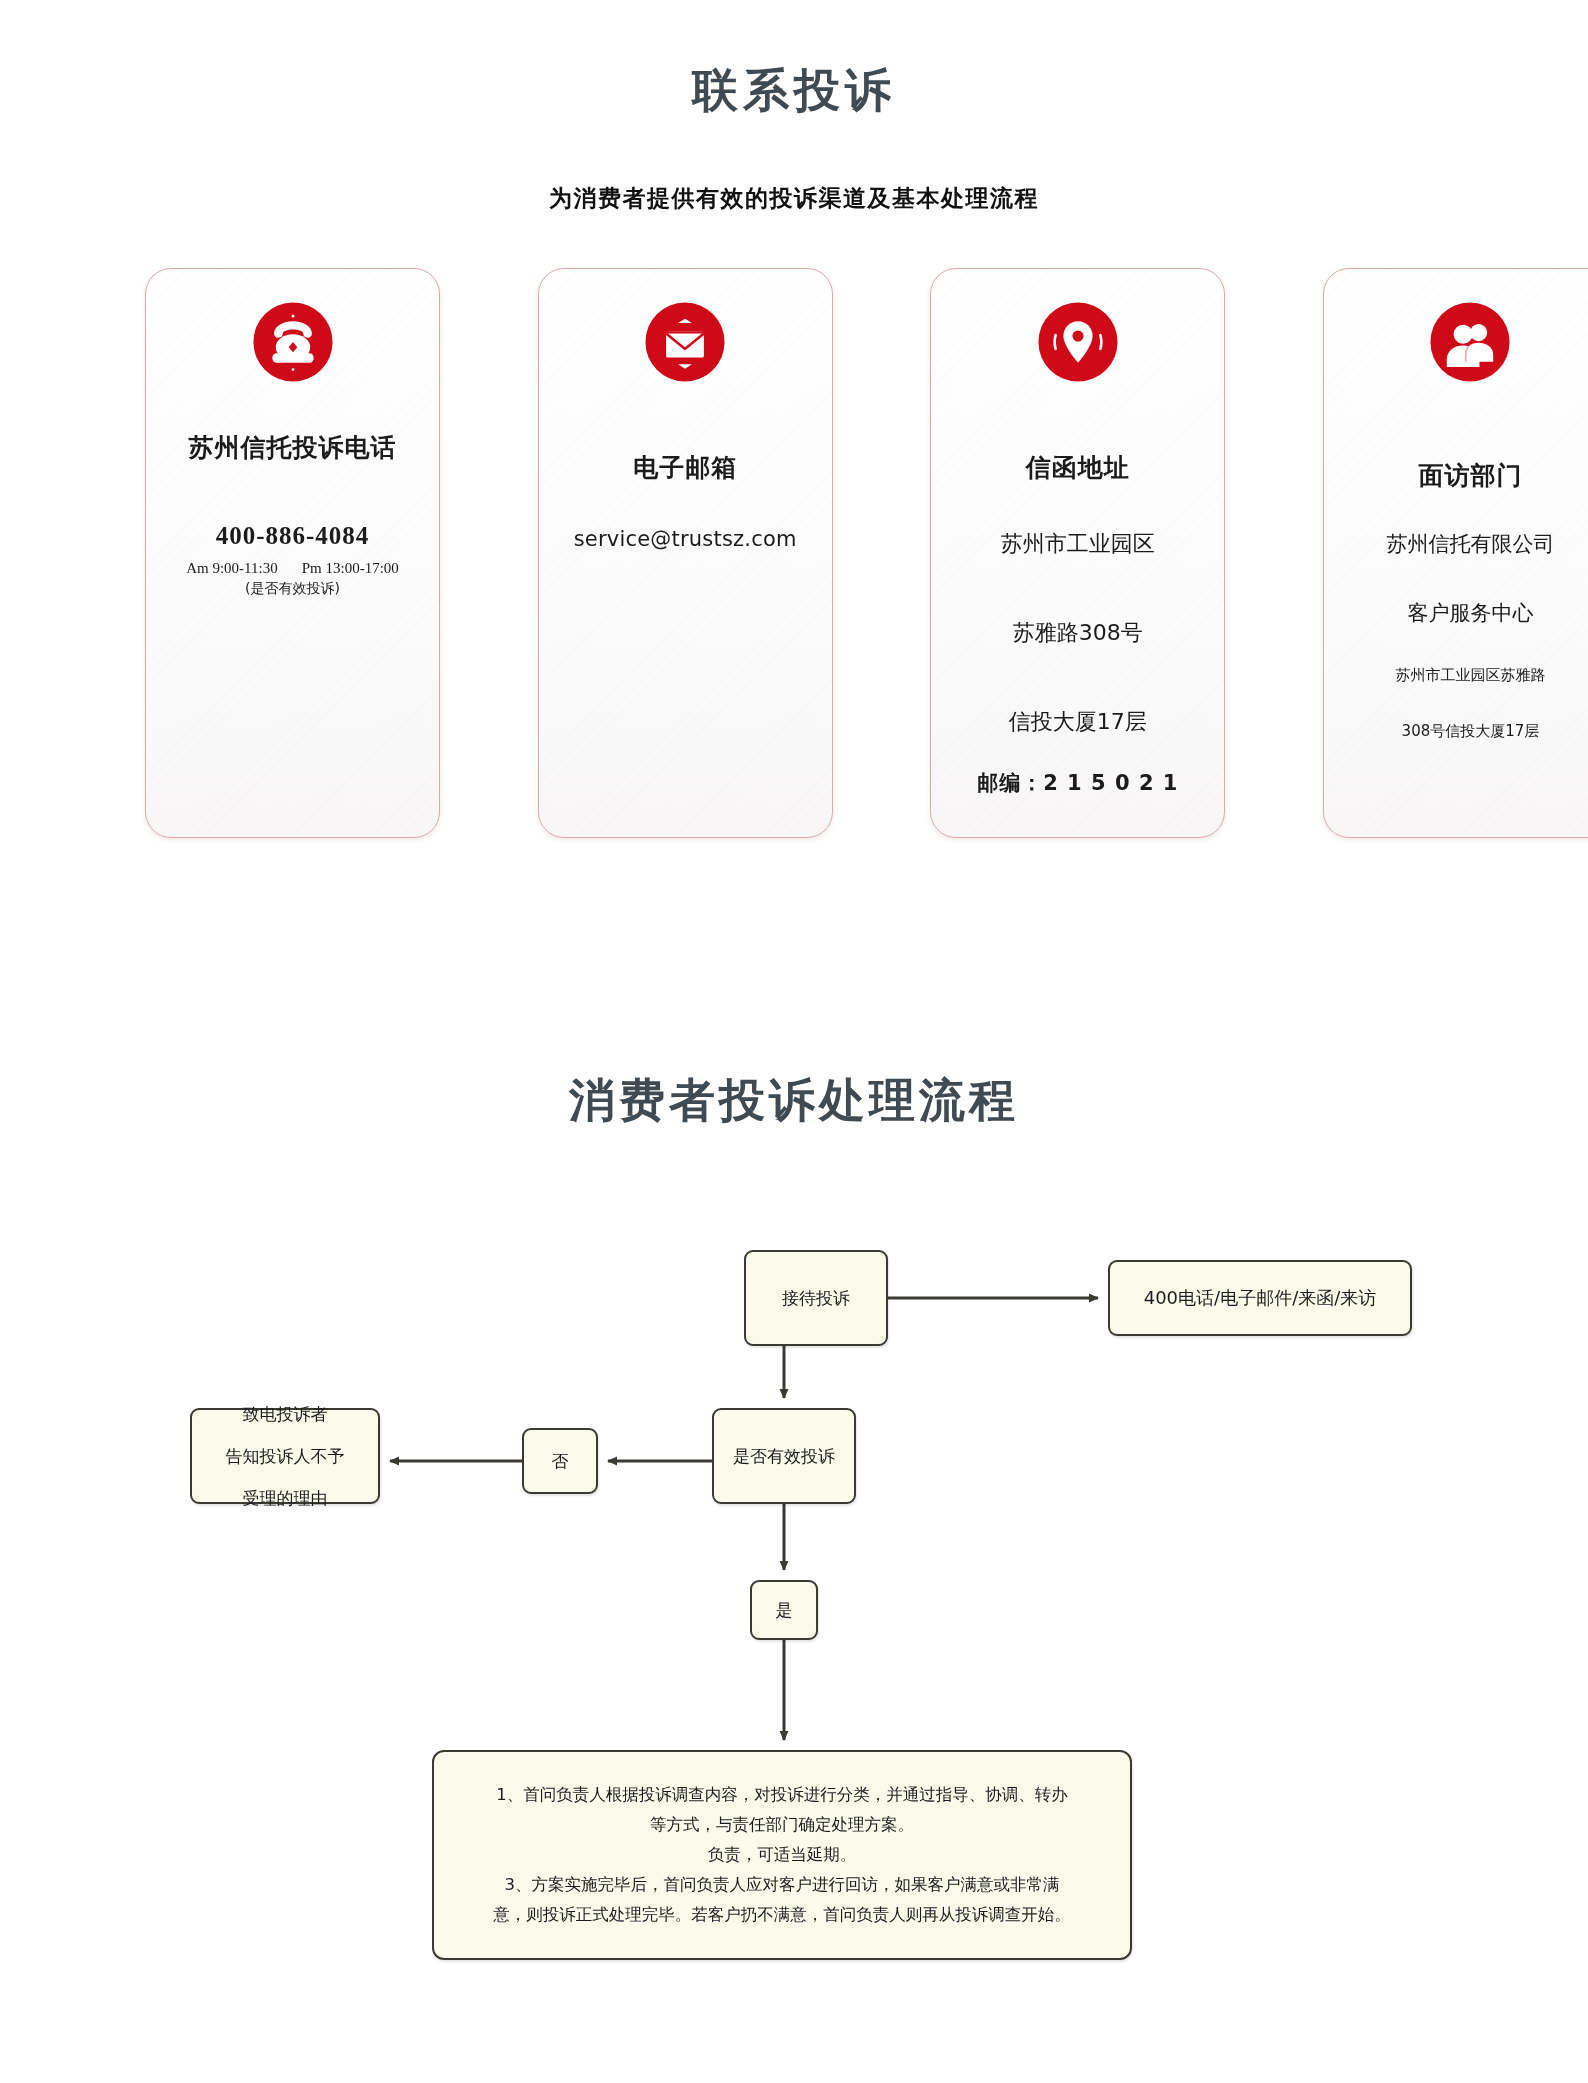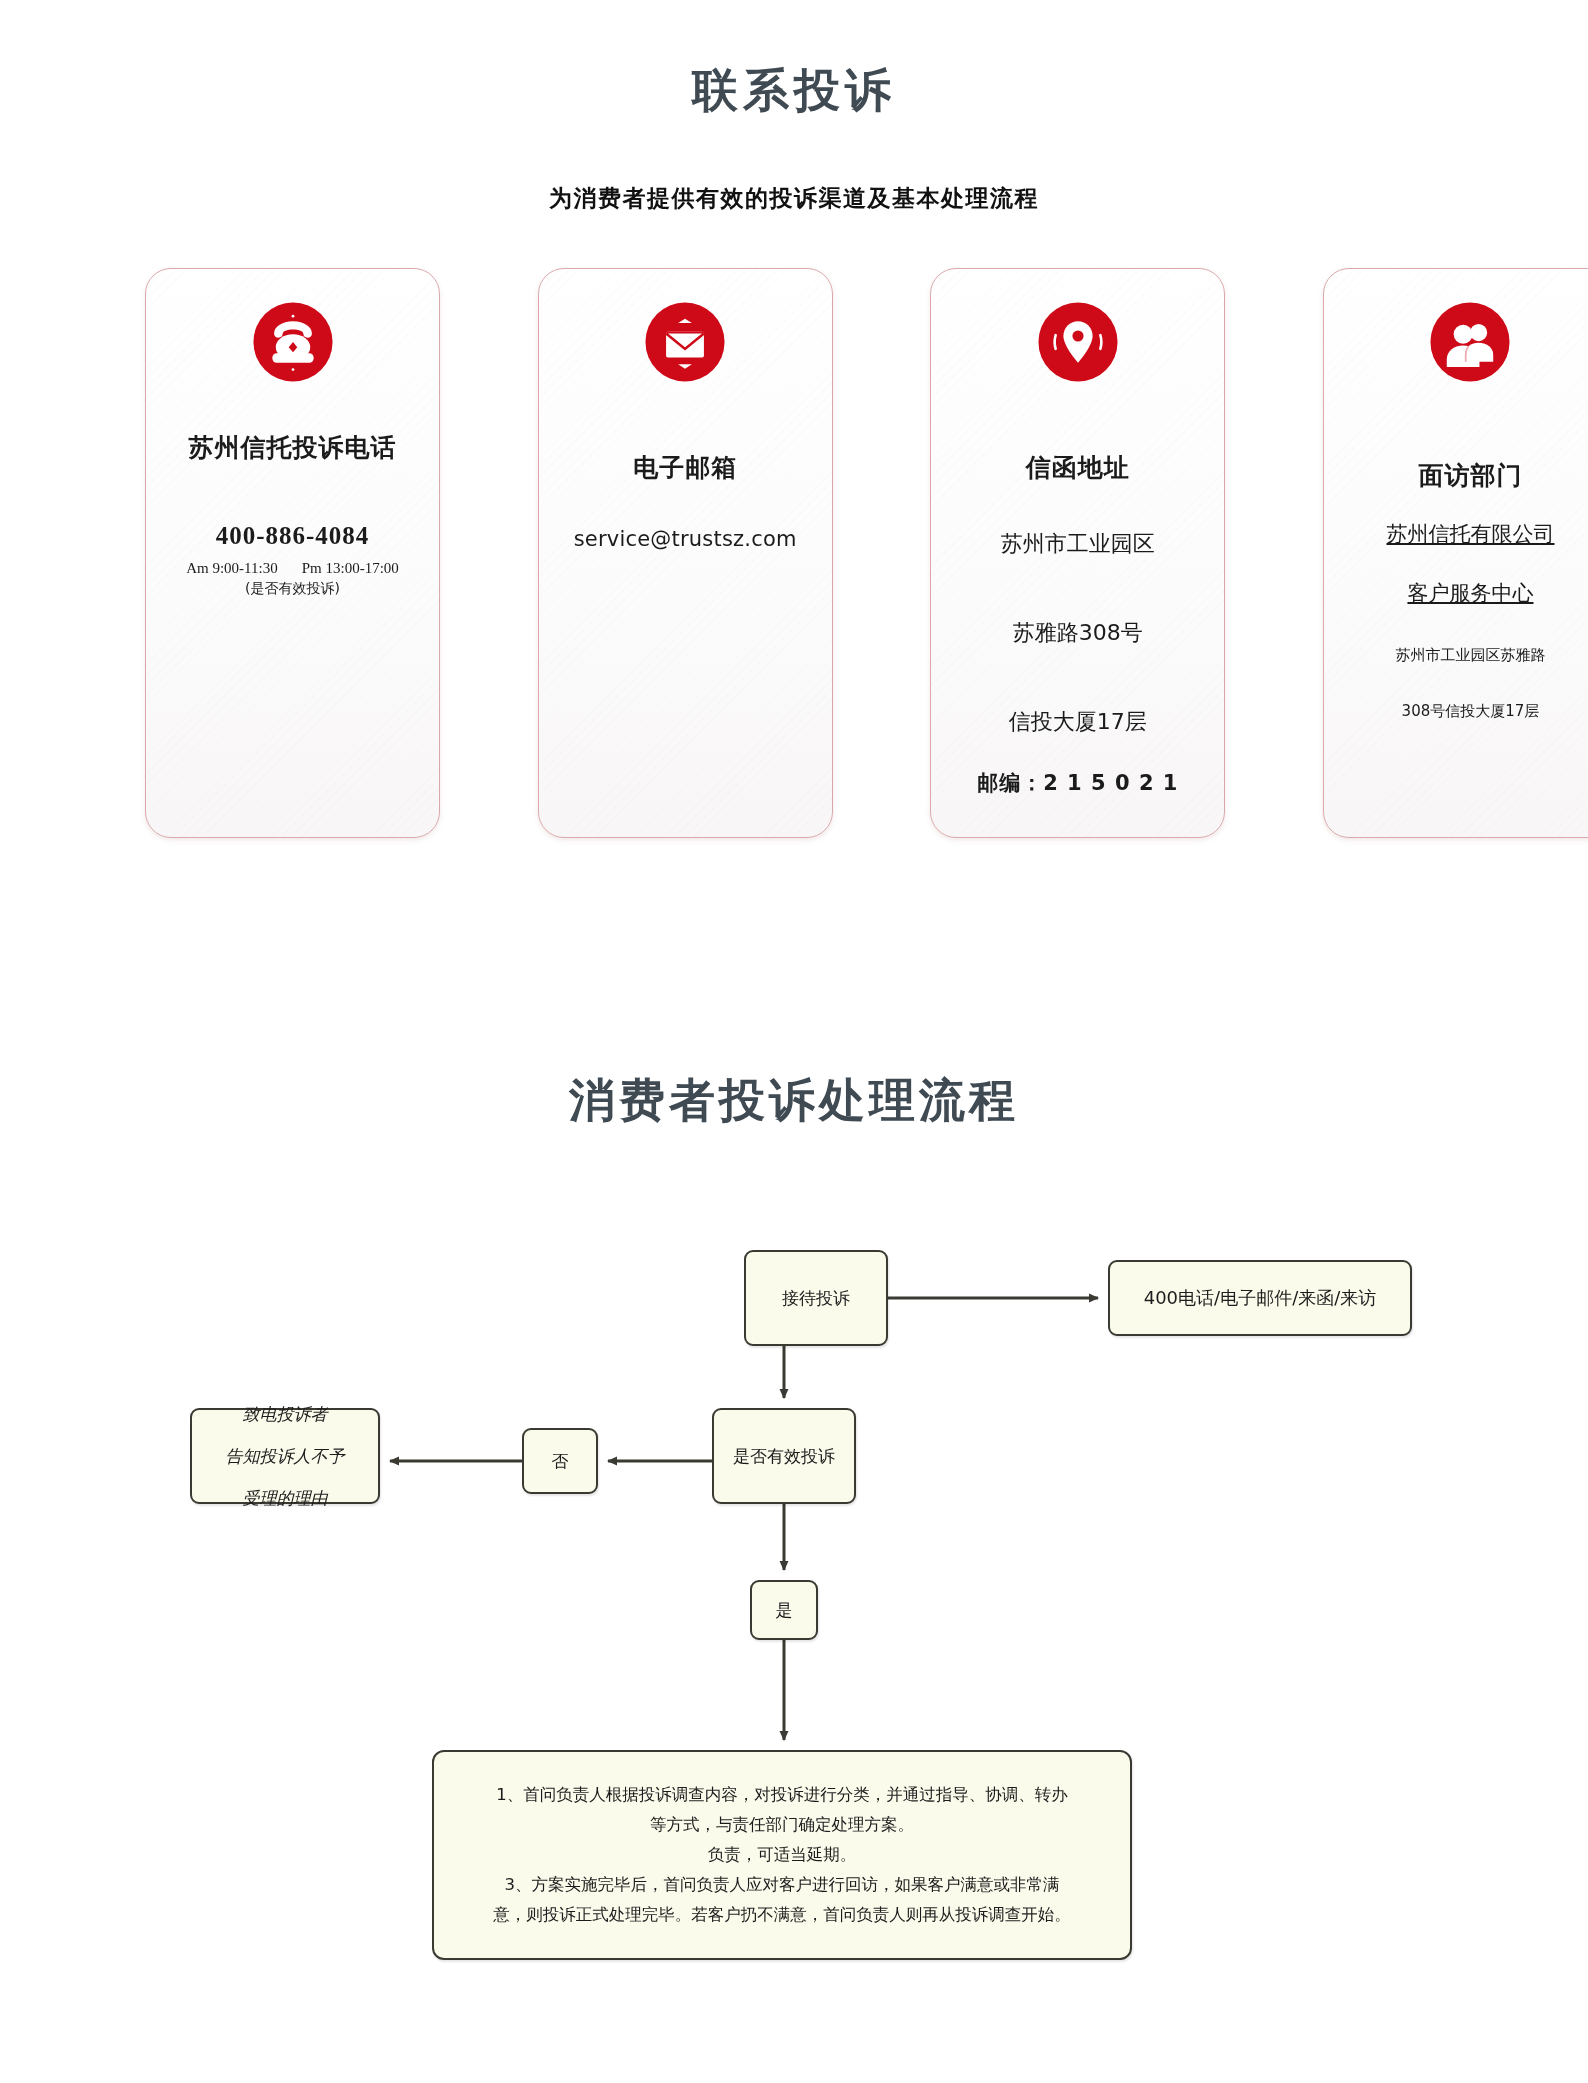--- a/index.html
+++ b/index.html
@@ -84,21 +84,21 @@
   .c2 .card-title{margin-top:58px;}
   .c2 .email{margin-top:43px;font-size:21px;letter-spacing:0.2px;}
 
   
   .c3 .card-title{margin-top:58px;}
   .c3 .addr{margin-top:30px;font-size:22px;line-height:59px;}
   .c3 .zip{margin-top:18px;font-size:21px;font-weight:600;letter-spacing:1px;}
 
   
   .c4 .card-title{margin-top:66px;}
-  .c4 .dept{margin-top:26px;font-size:21px;line-height:33px;text-decoration:underline;}
+  .c4 .dept{margin-top:36px;font-size:21px;line-height:33px;}
   .c4 .dept-addr{margin-top:34px;font-size:15px;line-height:22px;}
 
   
   .sec2-title{
     position:absolute;left:0;top:1062px;width:1588px;
     text-align:center;
     font-family:"Liberation Serif","DejaVu Serif",serif;
     font-size:46px;font-weight:700;letter-spacing:4px;
     color:#3f4a52;
     margin-top:8px;
@@ -115,21 +115,21 @@
     text-align:center;
     color:#1c1c1c;
     font-family:"DejaVu Sans","Liberation Sans",sans-serif;
     font-size:17px;line-height:24px;
     box-shadow:1px 2px 2px rgba(0,0,0,0.10);
   }
   .n-receive{left:712px;top:20px;width:144px;height:96px;margin-left:32px;}
   .n-channels{left:1108px;top:30px;width:304px;height:76px;font-size:18px;}
   .n-valid{left:712px;top:178px;width:144px;height:96px;}
   .n-no{left:522px;top:198px;width:76px;height:66px;}
-  .n-reject{left:190px;top:178px;width:190px;height:96px;font-size:17px;line-height:25px;font-style:italic;}
+  .n-reject{left:190px;top:178px;width:190px;height:96px;font-size:17px;line-height:25px;}
   .n-yes{left:750px;top:350px;width:68px;height:60px;}
   .n-steps{
     left:432px;top:520px;width:700px;height:210px;
     align-items:center;padding:14px 18px;
     font-size:16.5px;line-height:30px;text-align:center;
     border-radius:12px;
   }
   .n-steps .inner{width:100%;}
   .n-steps p{margin:0;}
 

